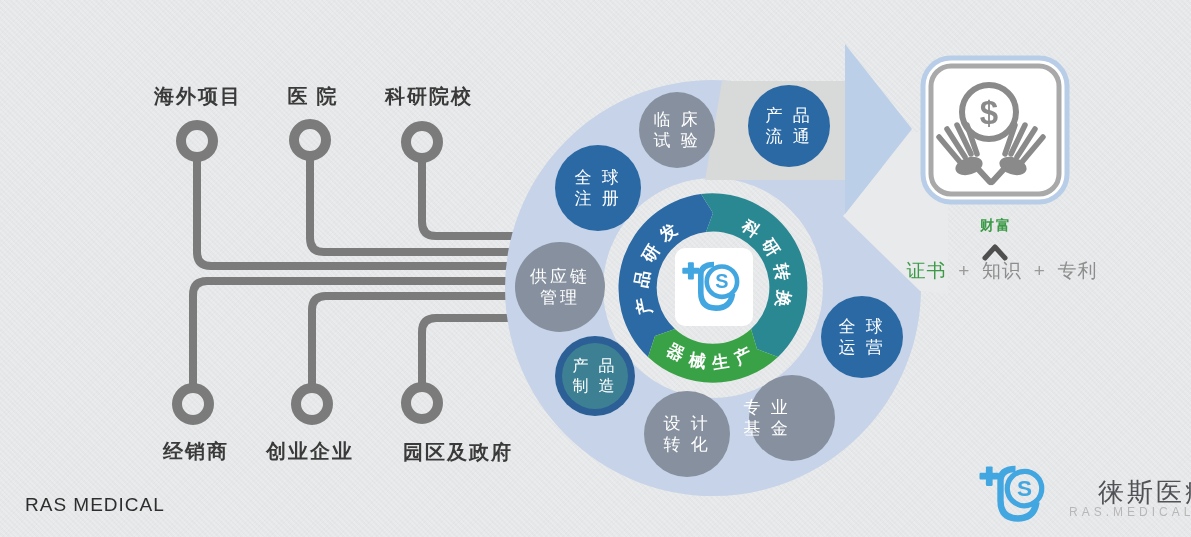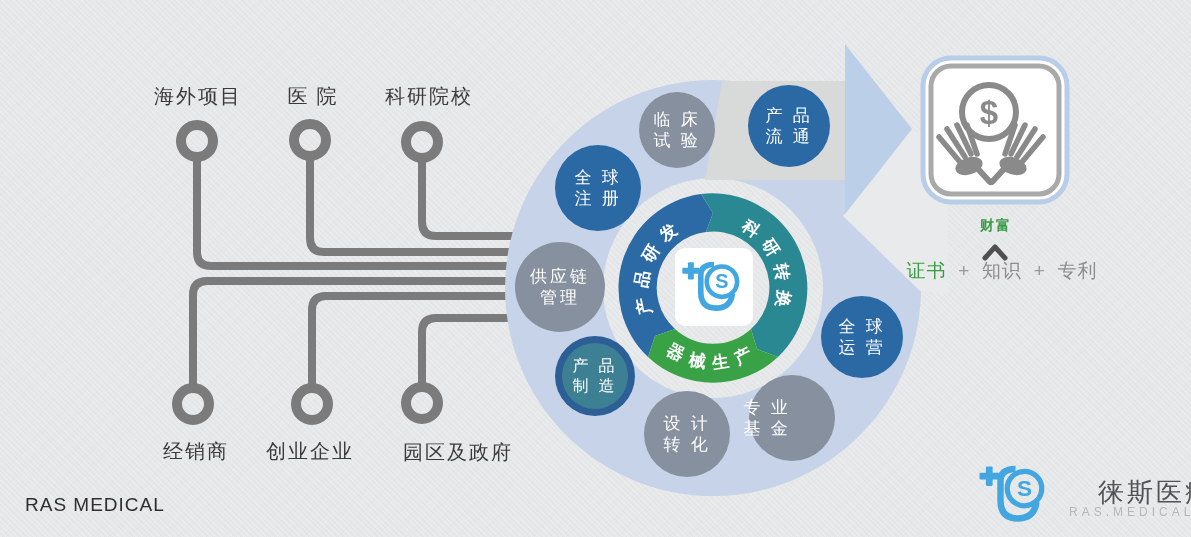--- a/index.html
+++ b/index.html
@@ -7,21 +7,21 @@
     position:relative;width:1191px;height:537px;overflow:hidden;
     background-color:#e9eaeb;
     background-image:
       repeating-linear-gradient(45deg, rgba(255,255,255,.05) 0 2px, rgba(120,125,130,.03) 2px 4px),
       repeating-linear-gradient(-45deg, rgba(90,95,100,.02) 0 1px, rgba(255,255,255,0) 1px 3px);
     font-family:"Liberation Serif","DejaVu Serif",serif;
   }
   svg.scene{position:absolute;left:0;top:0;}
   .lbl{
     position:absolute;transform:translate(-50%,-50%);white-space:nowrap;
-    color:#3a3a3a;font-weight:normal;font-size:20px;letter-spacing:2px;
+    color:#3a3a3a;font-weight:bold;font-size:20px;letter-spacing:2px;
   }
   .clbl{
     position:absolute;transform:translate(-50%,-50%);
     color:#ffffff;font-weight:normal;font-size:17px;line-height:21px;
     text-align:center;letter-spacing:3px;white-space:nowrap;
   }
   .clbl span{display:block;}
   .wealth-title{
     position:absolute;transform:translate(-50%,-50%);
     color:#3a9a46;font-weight:bold;font-size:14px;letter-spacing:2px;white-space:nowrap;

